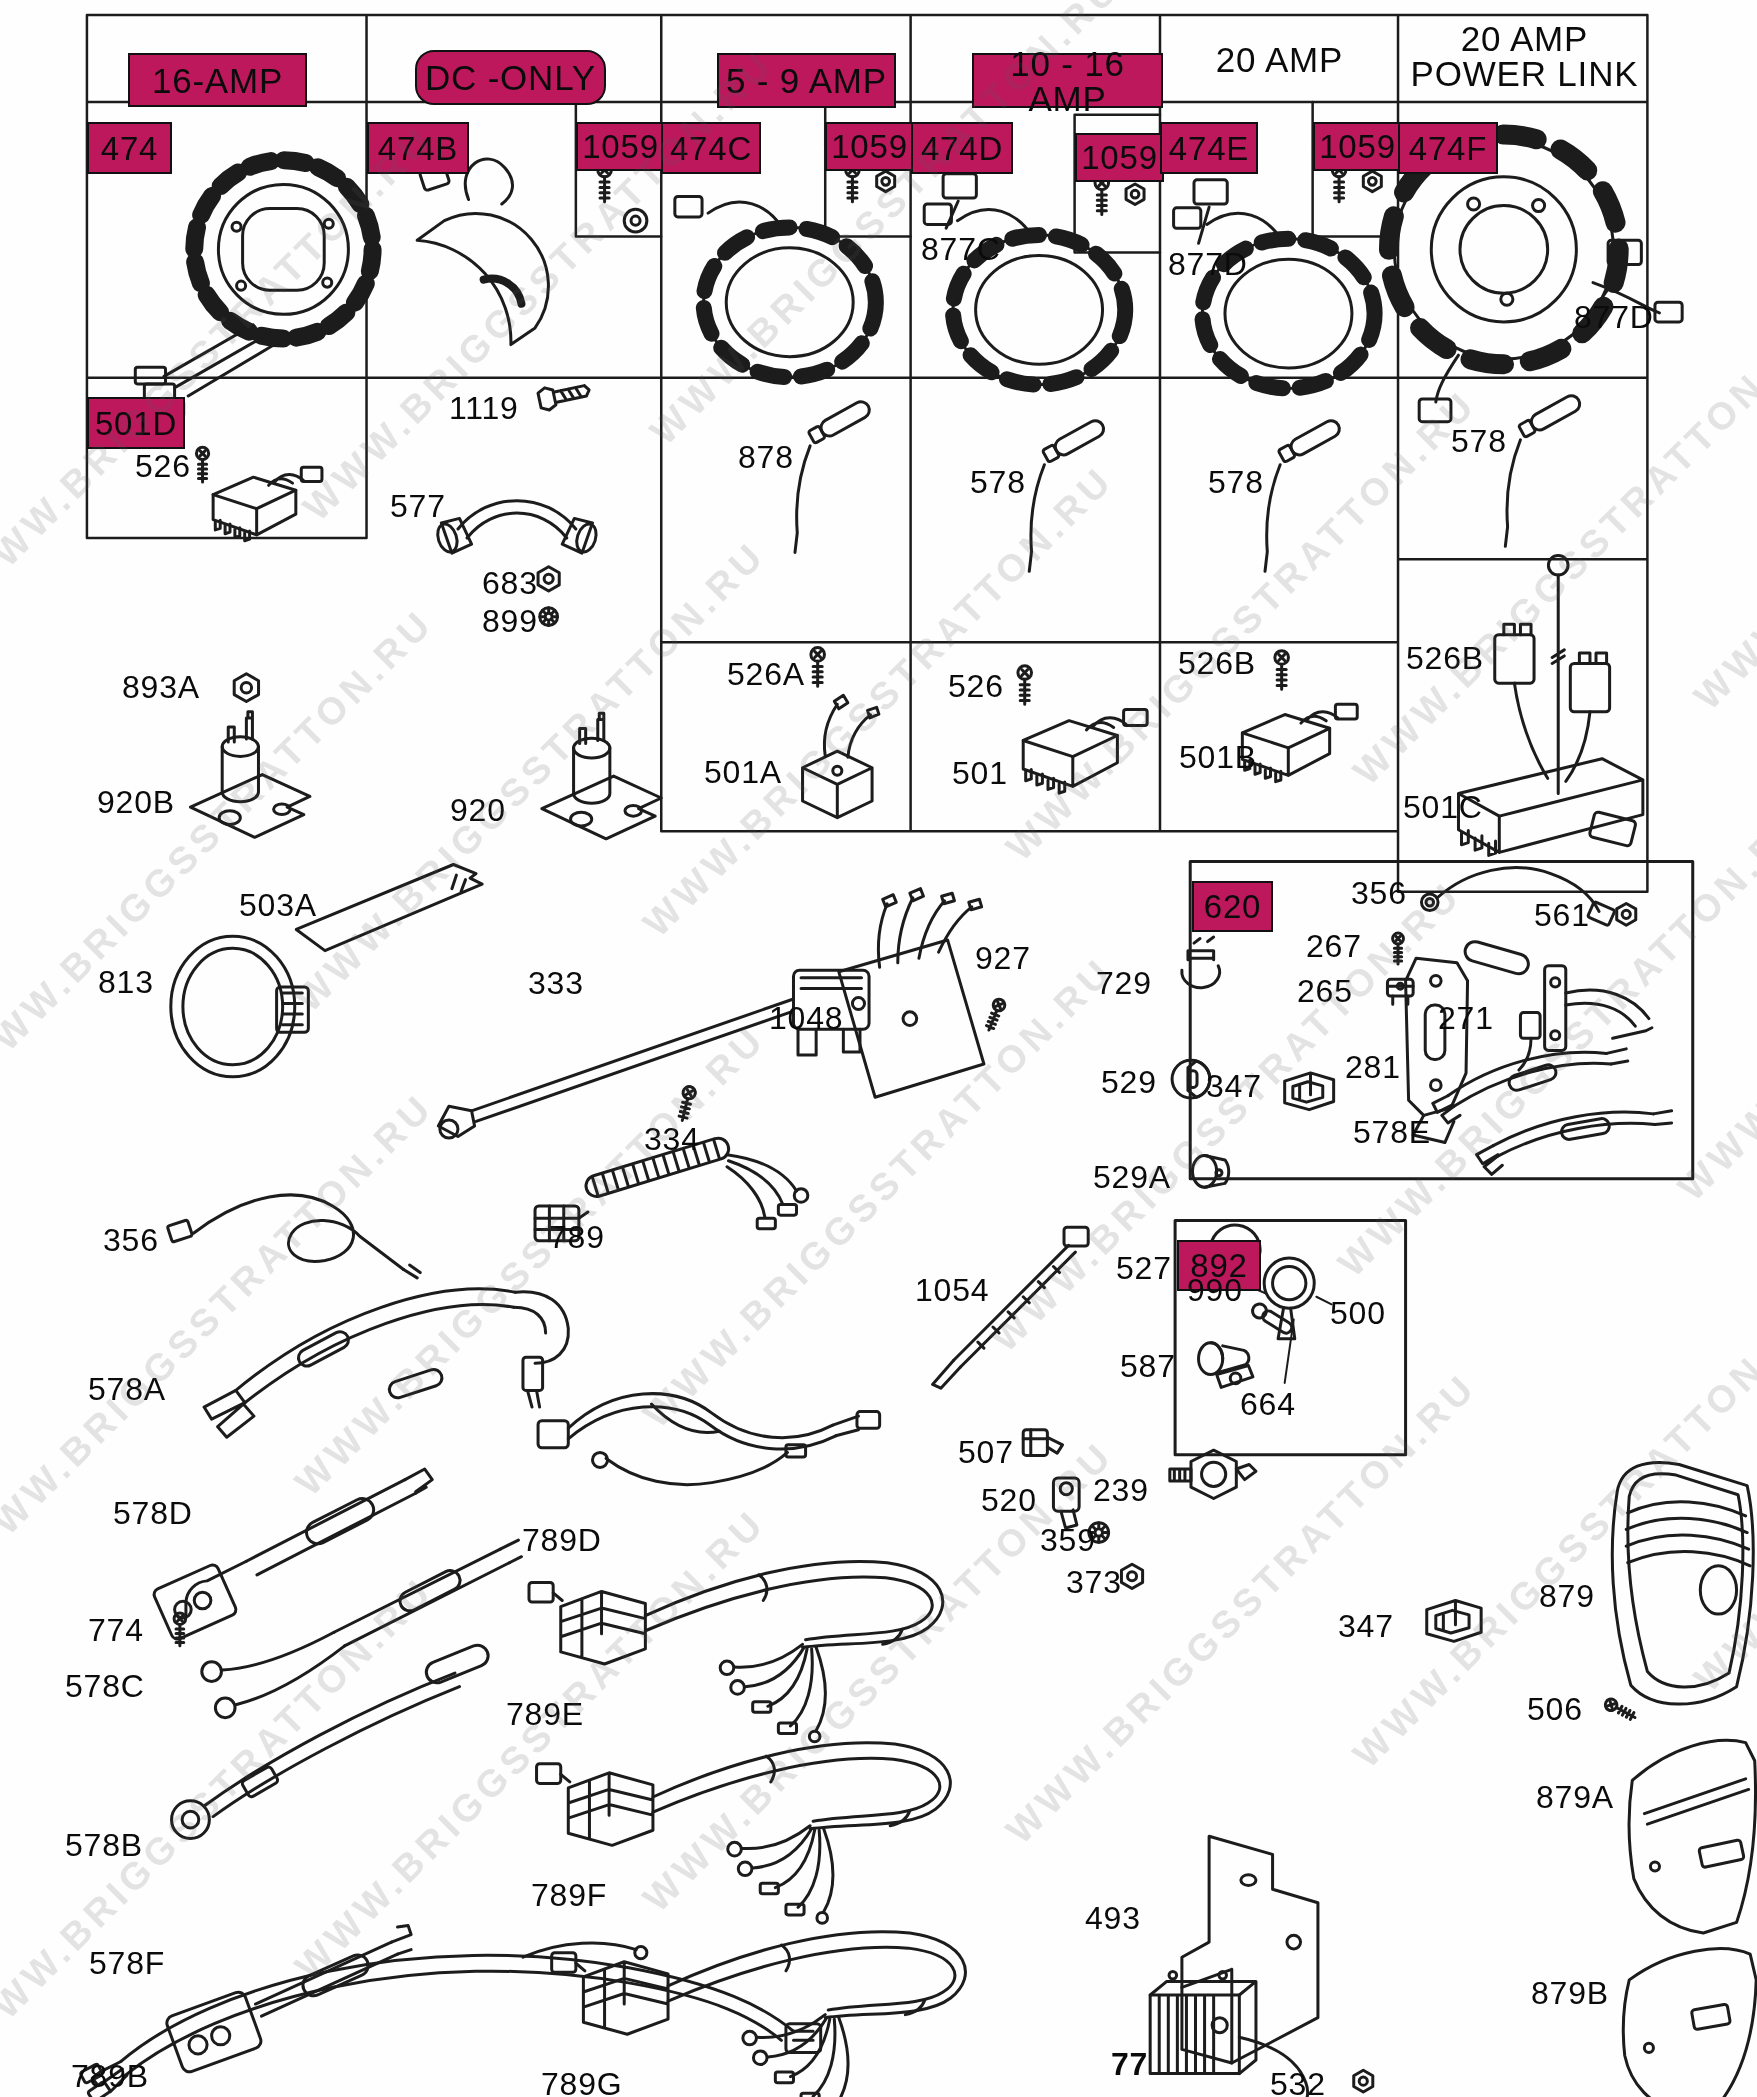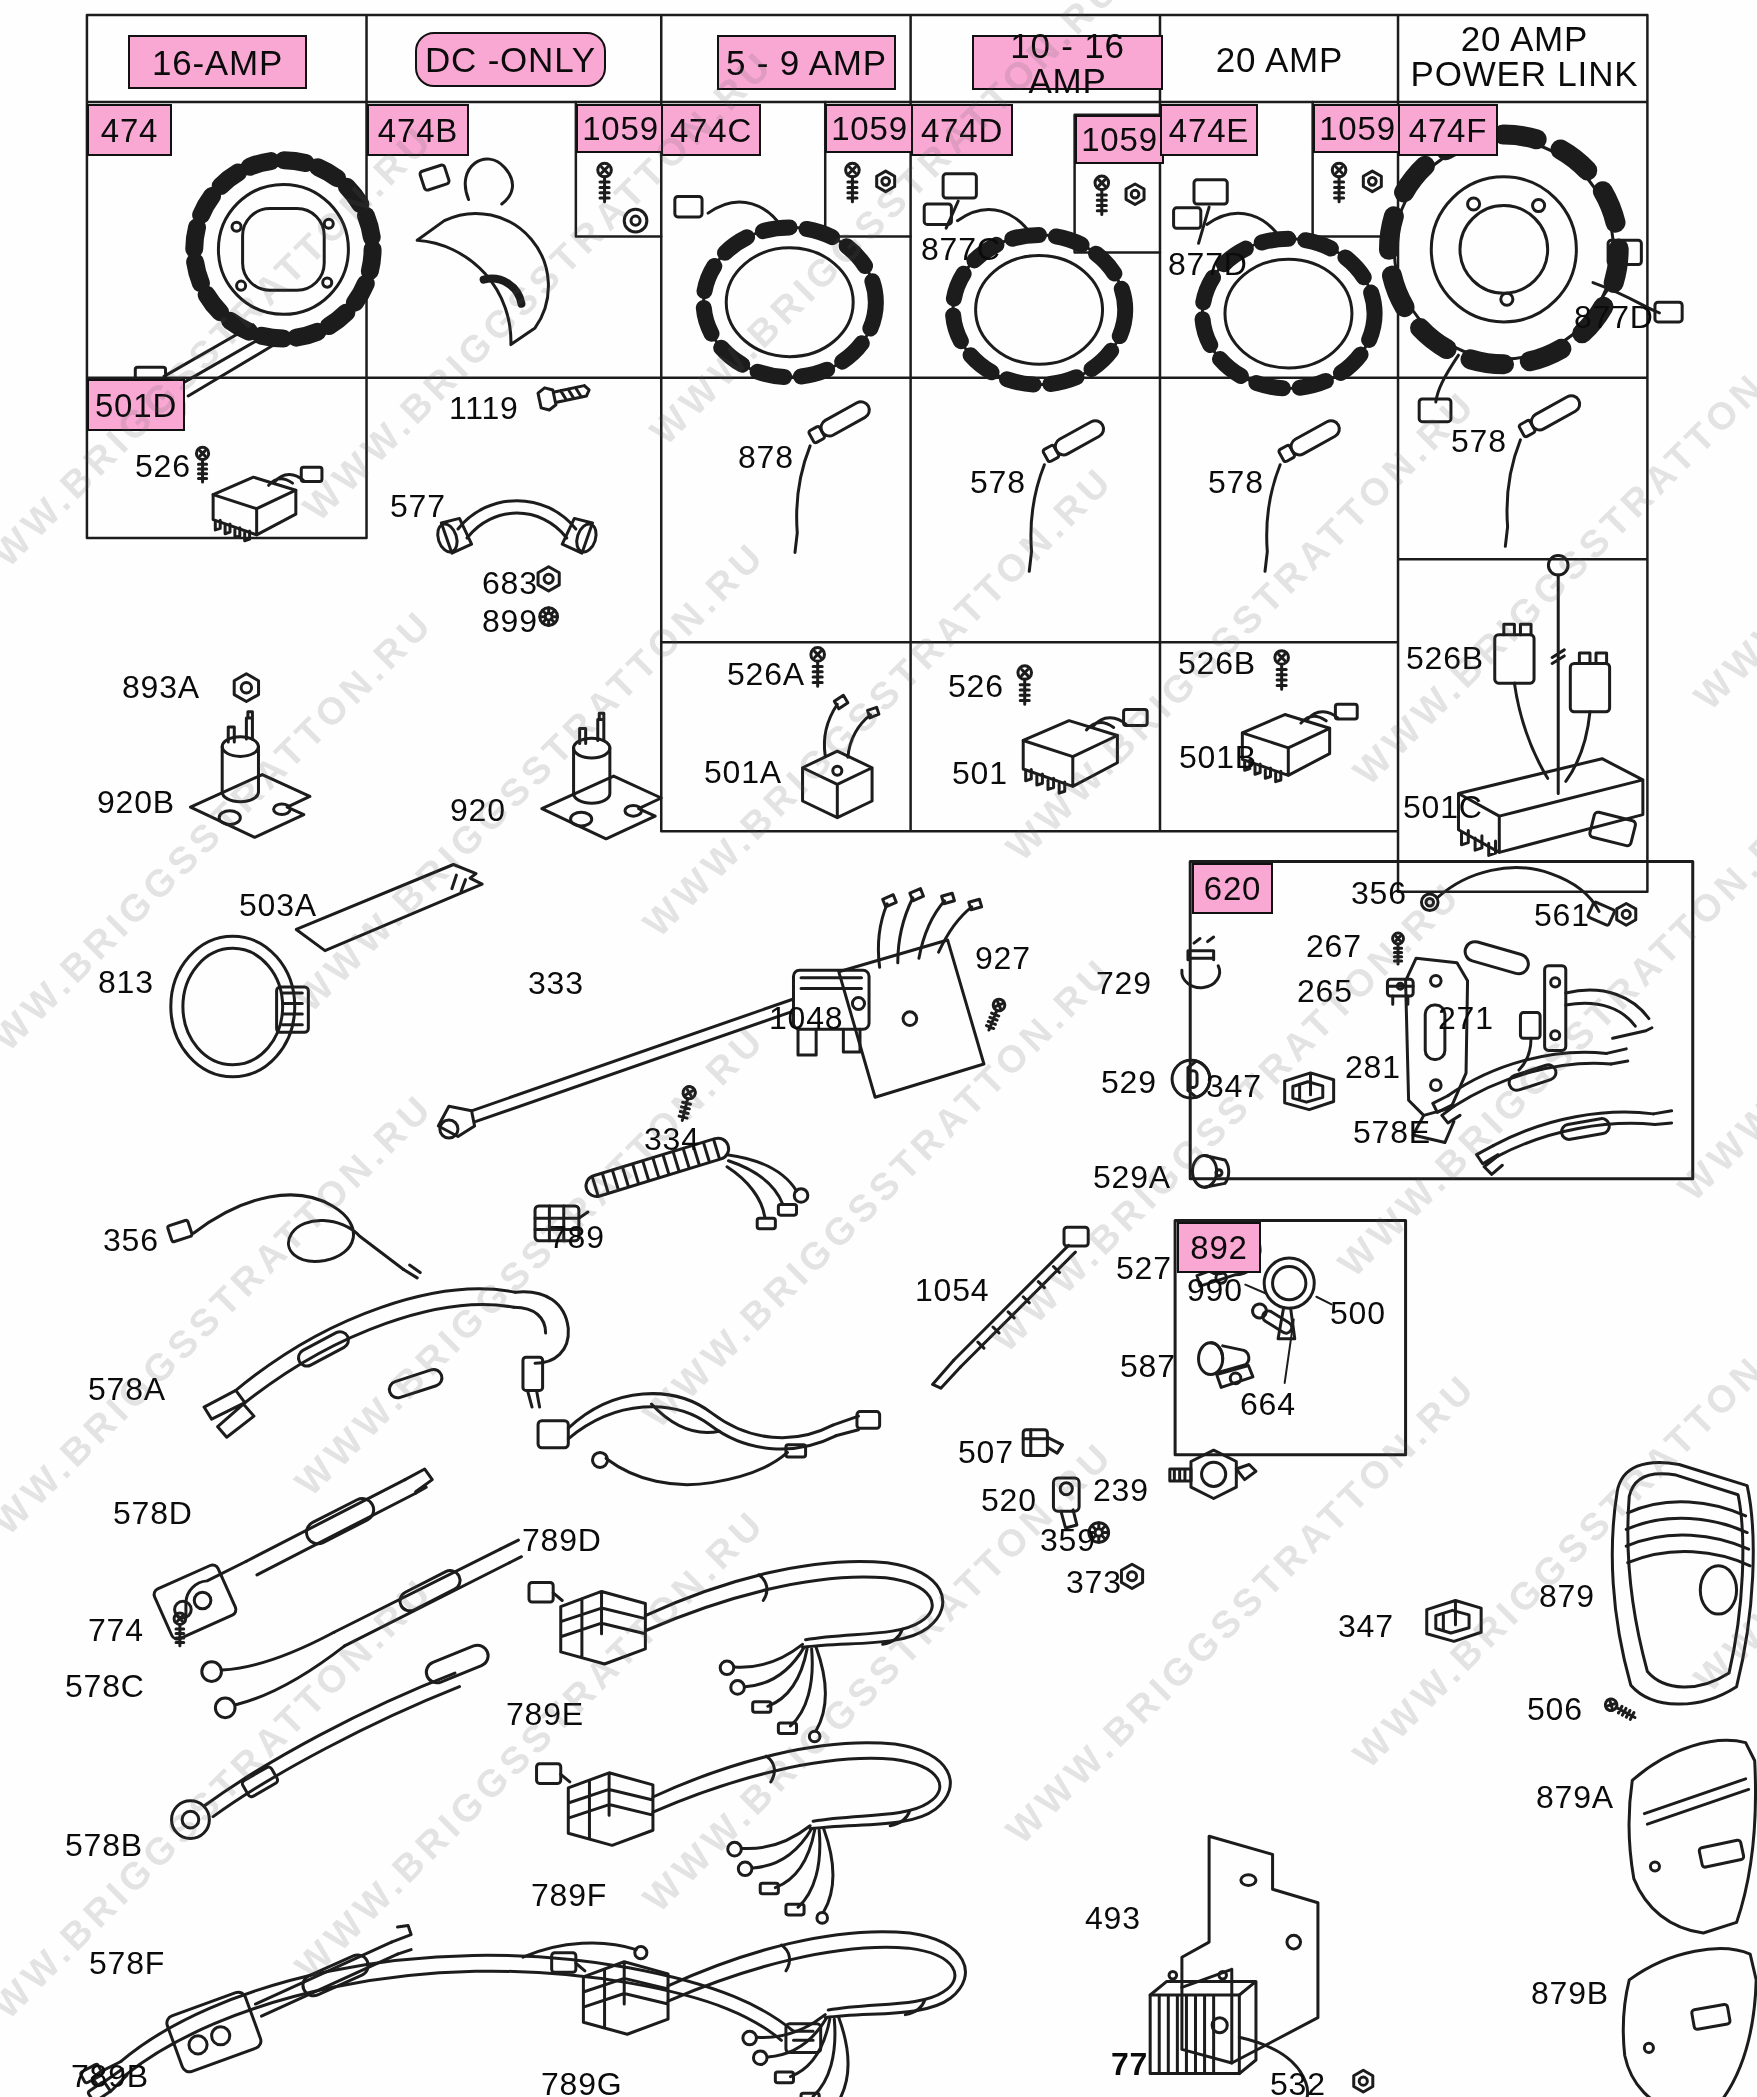--- a/index.html
+++ b/index.html
@@ -3,22 +3,22 @@
 <meta charset="utf-8">
 <style>
   html,body{margin:0;padding:0;background:#ffffff;}
   #canvas{position:relative;width:1757px;height:2097px;background:#fefefe;overflow:hidden;
           font-family:"Liberation Sans", sans-serif;}
   .wm{position:absolute;font-weight:bold;font-size:38px;letter-spacing:5.3px;color:rgba(90,90,90,0.16);
       transform:rotate(-45deg);transform-origin:0 0;white-space:nowrap;z-index:4;pointer-events:none;}
   #art{position:absolute;left:0;top:0;z-index:1;}
   #labels{position:absolute;left:0;top:0;width:100%;height:100%;z-index:2;}
   .lbl{position:absolute;font-size:32px;line-height:1.0;color:#0b0b0b;letter-spacing:0.8px;white-space:nowrap;}
-  .boxed{display:flex;align-items:center;justify-content:center;border:2.3px solid #111;background:#f9a8d4;
-         font-size:33px;}
+  .boxed{display:flex;align-items:center;justify-content:center;border:2.3px solid #111;background:#be185d;
+         font-size:33px;margin-top:18px;}
   .hdr{font-size:35px;}
   .center{display:flex;align-items:center;justify-content:center;text-align:center;white-space:pre-line;}
   svg *{vector-effect:non-scaling-stroke;}
 </style>
 </head>
 <body>
 
 <div id="canvas">
 
   <svg id="art" width="1757" height="2097" viewBox="0 0 2325 2775" fill="none" stroke="#1c1c1c" stroke-width="3" stroke-linecap="round" stroke-linejoin="round">

